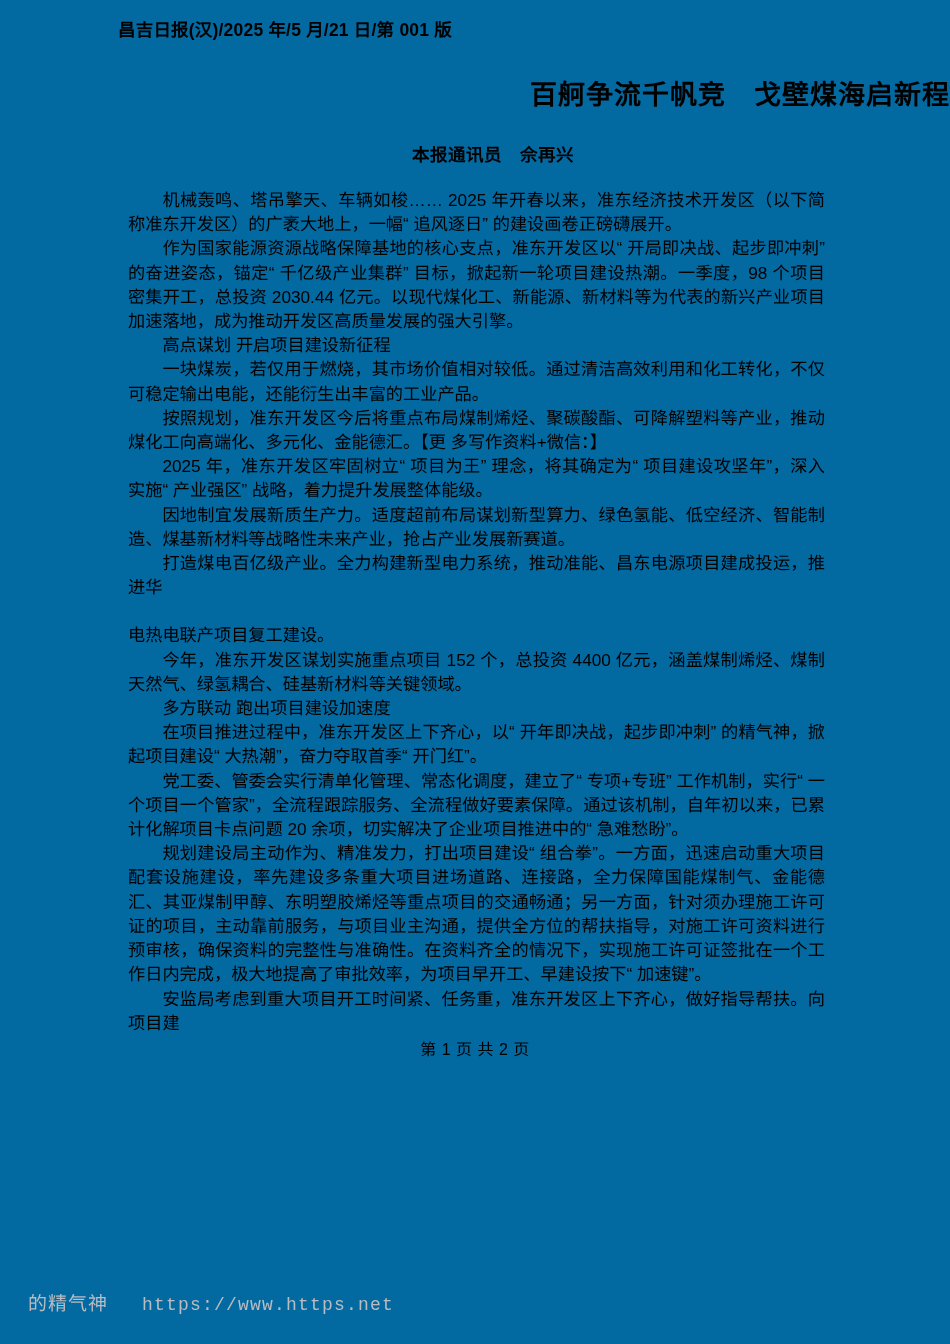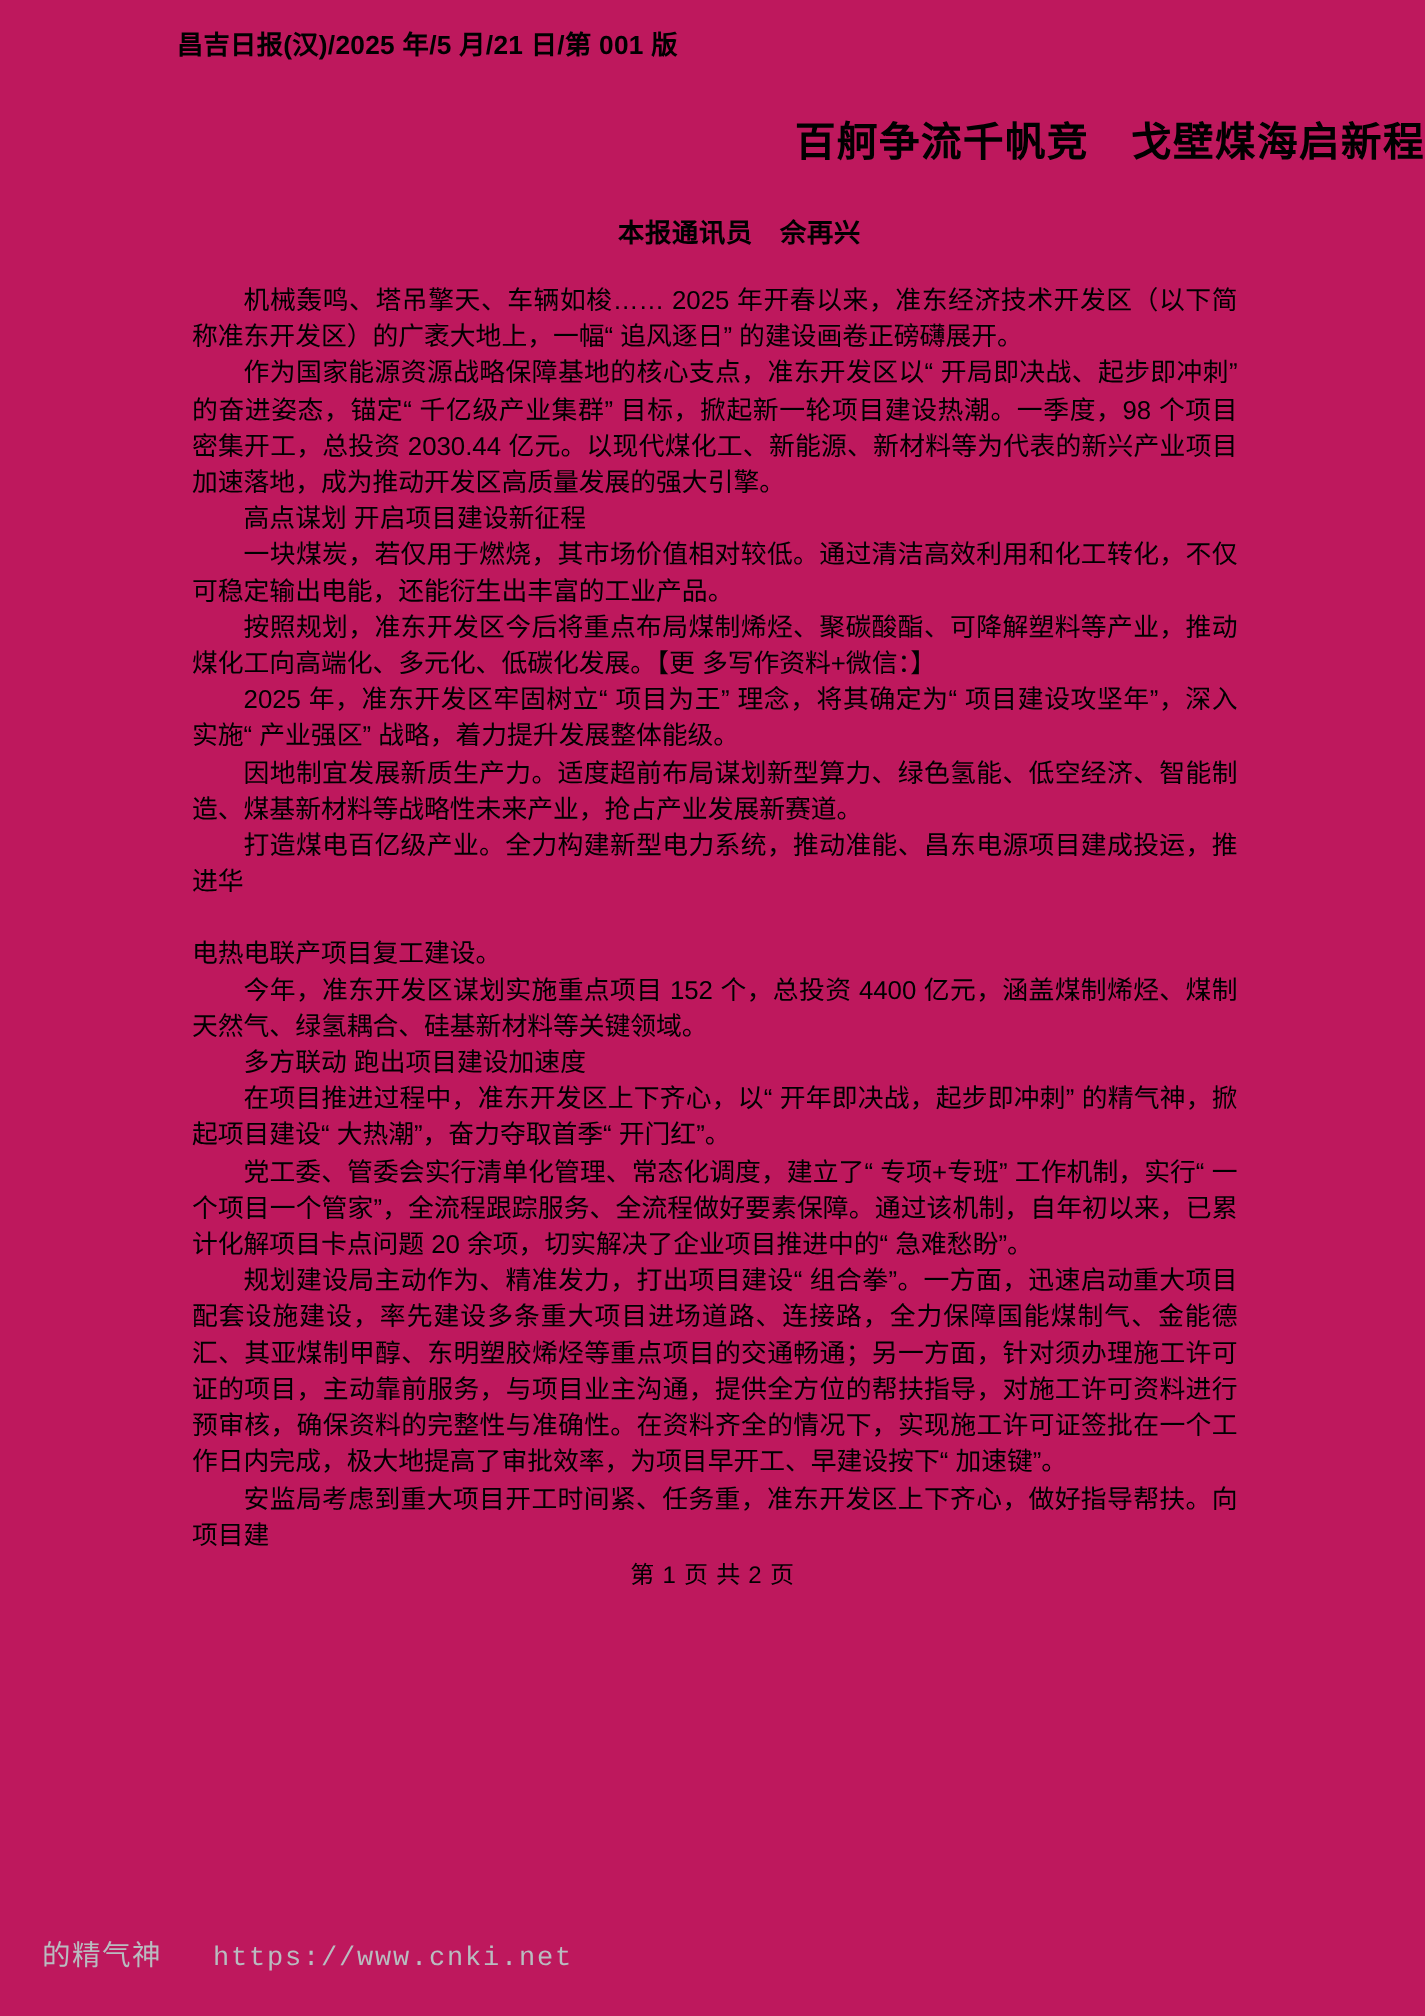--- a/index.html
+++ b/index.html
@@ -10,21 +10,21 @@
   }
   body {
     font-family: "Liberation Sans", "DejaVu Sans", sans-serif;
     color: #000000;
   }
   .page {
     position: relative;
     width: 950px;
     height: 1344px;
     margin: 0 auto;
-    background: #be185d;
+    background: #0369a1;
     overflow: hidden;
   }
 
   
   .source-line {
     position: absolute;
     left: 118px;
     top: 16px;
     font-size: 17.5px;
     font-weight: 700;
@@ -136,36 +136,36 @@
     <h1 class="headline-main">百舸争流千帆竞　戈壁煤海启新程</h1>
   </div>
 
   <div class="byline">本报通讯员　佘再兴</div>
 
   <div class="article-body">
     <p>机械轰鸣、塔吊擎天、车辆如梭…… 2025 年开春以来，准东经济技术开发区（以下简称准东开发区）的广袤大地上，一幅“ 追风逐日” 的建设画卷正磅礴展开。</p>
     <p>作为国家能源资源战略保障基地的核心支点，准东开发区以“ 开局即决战、起步即冲刺” 的奋进姿态，锚定“ 千亿级产业集群” 目标，掀起新一轮项目建设热潮。一季度，98 个项目密集开工，总投资 2030.44 亿元。以现代煤化工、新能源、新材料等为代表的新兴产业项目加速落地，成为推动开发区高质量发展的强大引擎。</p>
     <p class="subhead">高点谋划 开启项目建设新征程</p>
     <p>一块煤炭，若仅用于燃烧，其市场价值相对较低。通过清洁高效利用和化工转化，不仅可稳定输出电能，还能衍生出丰富的工业产品。</p>
-    <p>按照规划，准东开发区今后将重点布局煤制烯烃、聚碳酸酯、可降解塑料等产业，推动煤化工向高端化、多元化、低碳化发展。【更 多写作资料+微信：】</p>
+    <p>按照规划，准东开发区今后将重点布局煤制烯烃、聚碳酸酯、可降解塑料等产业，推动煤化工向高端化、多元化、金能德汇。【更 多写作资料+微信：】</p>
     <p>2025 年，准东开发区牢固树立“ 项目为王” 理念，将其确定为“ 项目建设攻坚年”，深入实施“ 产业强区” 战略，着力提升发展整体能级。</p>
     <p>因地制宜发展新质生产力。适度超前布局谋划新型算力、绿色氢能、低空经济、智能制造、煤基新材料等战略性未来产业，抢占产业发展新赛道。</p>
     <p>打造煤电百亿级产业。全力构建新型电力系统，推动准能、昌东电源项目建成投运，推进华</p>
 
     <div class="gap-break"></div>
 
     <p class="noindent">电热电联产项目复工建设。</p>
     <p>今年，准东开发区谋划实施重点项目 152 个，总投资 4400 亿元，涵盖煤制烯烃、煤制天然气、绿氢耦合、硅基新材料等关键领域。</p>
     <p class="subhead">多方联动 跑出项目建设加速度</p>
     <p>在项目推进过程中，准东开发区上下齐心，以“ 开年即决战，起步即冲刺” 的精气神，掀起项目建设“ 大热潮”，奋力夺取首季“ 开门红”。</p>
     <p>党工委、管委会实行清单化管理、常态化调度，建立了“ 专项+专班” 工作机制，实行“ 一个项目一个管家”，全流程跟踪服务、全流程做好要素保障。通过该机制，自年初以来，已累计化解项目卡点问题 20 余项，切实解决了企业项目推进中的“ 急难愁盼”。</p>
     <p>规划建设局主动作为、精准发力，打出项目建设“ 组合拳”。一方面，迅速启动重大项目配套设施建设，率先建设多条重大项目进场道路、连接路，全力保障国能煤制气、金能德汇、其亚煤制甲醇、东明塑胶烯烃等重点项目的交通畅通；另一方面，针对须办理施工许可证的项目，主动靠前服务，与项目业主沟通，提供全方位的帮扶指导，对施工许可资料进行预审核，确保资料的完整性与准确性。在资料齐全的情况下，实现施工许可证签批在一个工作日内完成，极大地提高了审批效率，为项目早开工、早建设按下“ 加速键”。</p>
     <p>安监局考虑到重大项目开工时间紧、任务重，准东开发区上下齐心，做好指导帮扶。向项目建</p>
   </div>
 
   <div class="page-footer">第 1 页 共 2 页</div>
 
   <div class="watermark">
     <span class="watermark-name">的精气神</span>
-    <span class="watermark-url">https://www.cnki.net</span>
+    <span class="watermark-url">https://www.https.net</span>
   </div>
 
 </div>
 
 </body></html>

